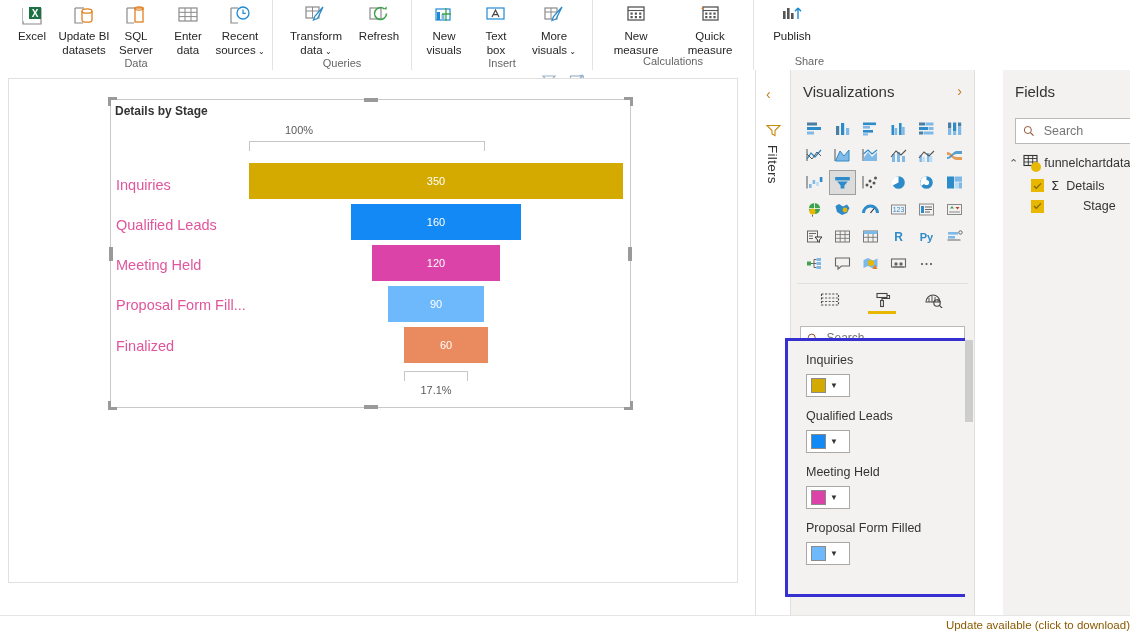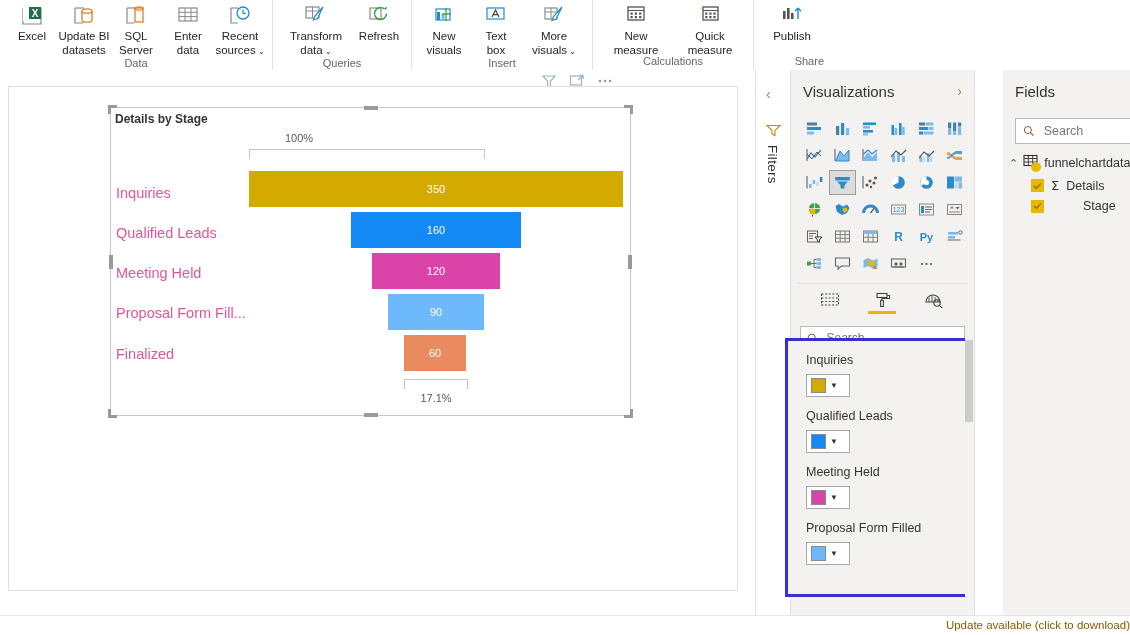--- a/index.html
+++ b/index.html
@@ -21,21 +21,21 @@
   .rbtn { width:52px; min-height:54px; display:flex; flex-direction:column; align-items:center;
           padding-top:2px; cursor:pointer; }
   .rbtn.wide { width:64px; }
   .rbtn.w74 { width:74px; }
   .ricon { height:26px; display:flex; align-items:center; justify-content:center; }
   .rtext { font-size:11.5px; line-height:12.5px; text-align:center; color:#262626; margin-top:1px; }
   .caret-s { font-size:8px; }
 
   
   #canvas-wrap { position:absolute; left:0; top:70px; width:755px; height:545px; background:#fff; }
-  #report-canvas { position:absolute; left:8px; top:16px; width:730px; height:505px;
+  #report-canvas { position:absolute; left:8px; top:8px; width:730px; height:505px;
                    background:#fff; border:1px solid #e0e0e0; }
   #visual-actions { position:absolute; left:540px; top:2px; display:flex; gap:10px; align-items:center; }
   .va-ic { width:18px; height:18px; display:flex; align-items:center; justify-content:center; cursor:pointer; }
 
   
   #funnel-visual { position:absolute; left:101px; top:20px; width:521px; height:309px;
                    border:1px solid #c8c8c8; background:#fff; }
   .handle { position:absolute; background:#9a9a9a; }
   .h-n { width:14px; height:4px; left:50%; margin-left:-7px; top:-2px; }
   .h-s { width:14px; height:4px; left:50%; margin-left:-7px; bottom:-2px; }
@@ -384,21 +384,21 @@
         <div class="cat-label" style="top:55px;">Inquiries</div>
         <div class="cat-label" style="top:95px;">Qualified Leads</div>
         <div class="cat-label" style="top:135px;">Meeting Held</div>
         <div class="cat-label" style="top:175px;">Proposal Form Fill...</div>
         <div class="cat-label" style="top:216px;">Finalized</div>
 
         <div class="fbar" style="left:138px; top:41px; width:374px; height:36px; background:#D4AA00;">350</div>
         <div class="fbar" style="left:240px; top:82px; width:170px; height:36px; background:#1389F5;">160</div>
         <div class="fbar" style="left:261px; top:123px; width:128px; height:36px; background:#DC43A8;">120</div>
         <div class="fbar" style="left:277px; top:164px; width:96px; height:36px; background:#6EB9FB;">90</div>
-        <div class="fbar" style="left:293px; top:205px; width:62px; height:36px; background:#E98B5F;text-align:center;">60</div>
+        <div class="fbar" style="left:293px; top:205px; width:84px; height:36px; background:#E98B5F;text-align:center;">60</div>
 
         <div class="ruler" style="left:293px; top:249px; width:64px;"></div>
         <div class="ruler-text" style="left:275px; top:262px; width:100px;">17.1%</div>
       </div>
     </div>
   </div>
 </div>
 
 <div id="filters-rail">
   <div id="filters-collapse">‹</div>

